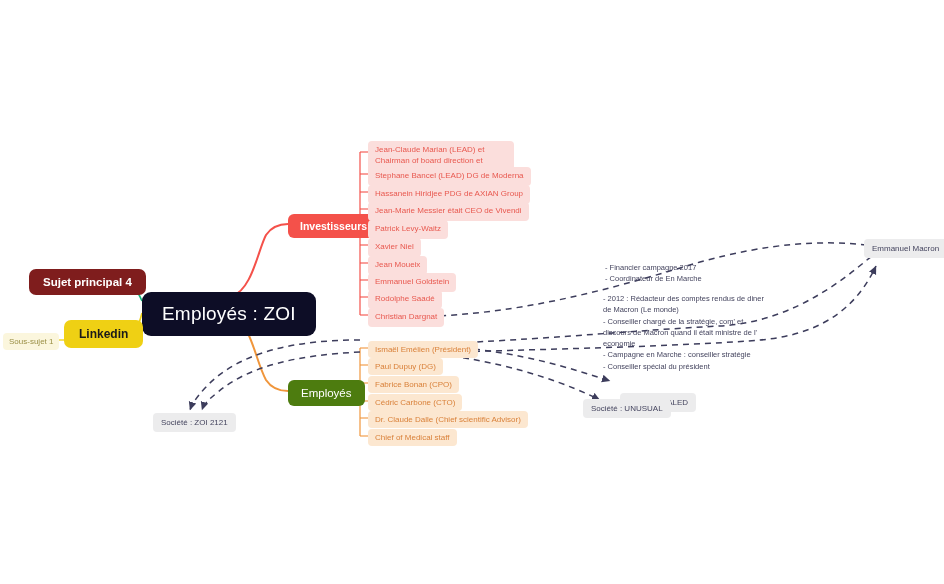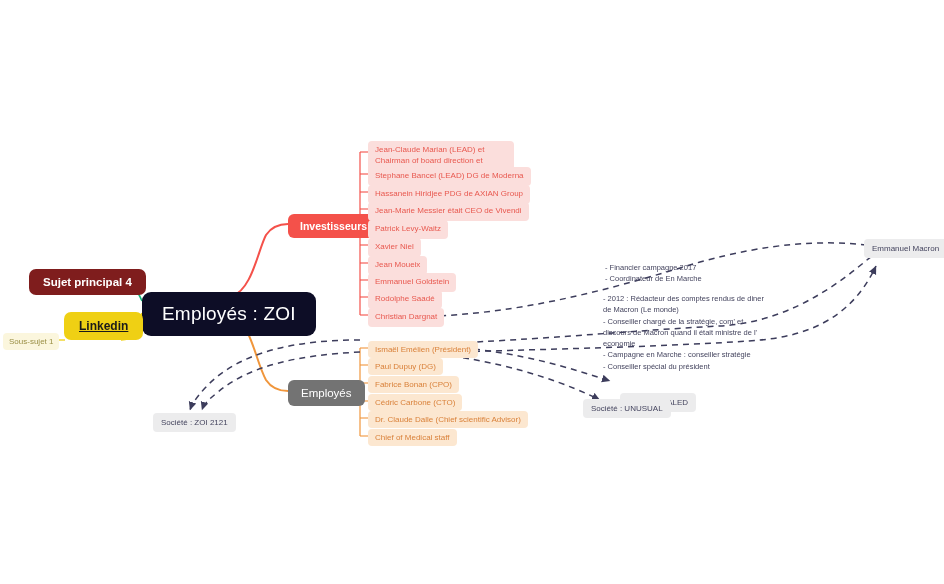--- a/index.html
+++ b/index.html
@@ -30,21 +30,21 @@
   .n-cream{
     background:#fbf6dd;color:#9a8f45;border-radius:4px;
     font-size:8px;padding:4px 6px;
   }
   
   .n-red{
     background:#f4514a;color:#ffffff;border-radius:6px;
     font-size:10.5px;padding:6px 12px;font-weight:600;
   }
   .n-orange{
-    background:#737373;color:#ffffff;border-radius:6px;
+    background:#4d7c0f;color:#ffffff;border-radius:6px;
     font-size:11.5px;padding:7px 13px;font-weight:500;
   }
   
   .leaf-red{
     background:#fbdedc;color:#e8584f;border-radius:4px;
     font-size:8px;padding:4px 7px;line-height:1.35;
   }
   .leaf-red.two{white-space:normal;width:146px;}
   .leaf-orange{
     background:#fce7d0;color:#d9813a;border-radius:4px;
@@ -116,21 +116,21 @@
       <path d="M452,347 C520,352 570,368 610,381" marker-end="url(#arrow)"></path>
       <path d="M452,356 C520,366 570,385 600,400" marker-end="url(#arrow)"></path>
       <path d="M360,340 C300,340 240,350 205,388 C196,398 192,404 190,410" marker-end="url(#arrow)"></path>
       <path d="M360,352 C300,355 250,365 218,392 C208,400 204,404 202,410" marker-end="url(#arrow)"></path>
     </g>
   </svg>
 
   <div class="node central" style="left:142px;top:292px;">Employés : ZOI</div>
 
   <div class="node n-green" style="left:29px;top:269px;">Sujet principal 4</div>
-  <div class="node n-yellow" style="left:64px;top:312px;text-decoration:underline;">Linkedin</div>
+  <div class="node n-yellow" style="left:64px;top:320px;">Linkedin</div>
   <div class="node n-cream" style="left:3px;top:333px;">Sous-sujet 1</div>
 
   <div class="node n-red" style="left:288px;top:214px;">Investisseurs</div>
   <div class="node n-orange" style="left:288px;top:380px;">Employés</div>
 
   <div class="node leaf-red two" style="left:368px;top:141px;">Jean-Claude Marian (LEAD) et Chairman of board direction et d'ORPEA</div>
   <div class="node leaf-red" style="left:368px;top:185px;">Hassanein Hiridjee PDG de AXIAN Group</div>
   <div class="node leaf-red" style="left:368px;top:167px;">Stephane Bancel (LEAD) DG de Moderna</div>
   <div class="node leaf-red" style="left:368px;top:202px;">Jean-Marie Messier était CEO de Vivendi</div>
   <div class="node leaf-red" style="left:368px;top:220px;">Patrick Levy-Waitz</div>

